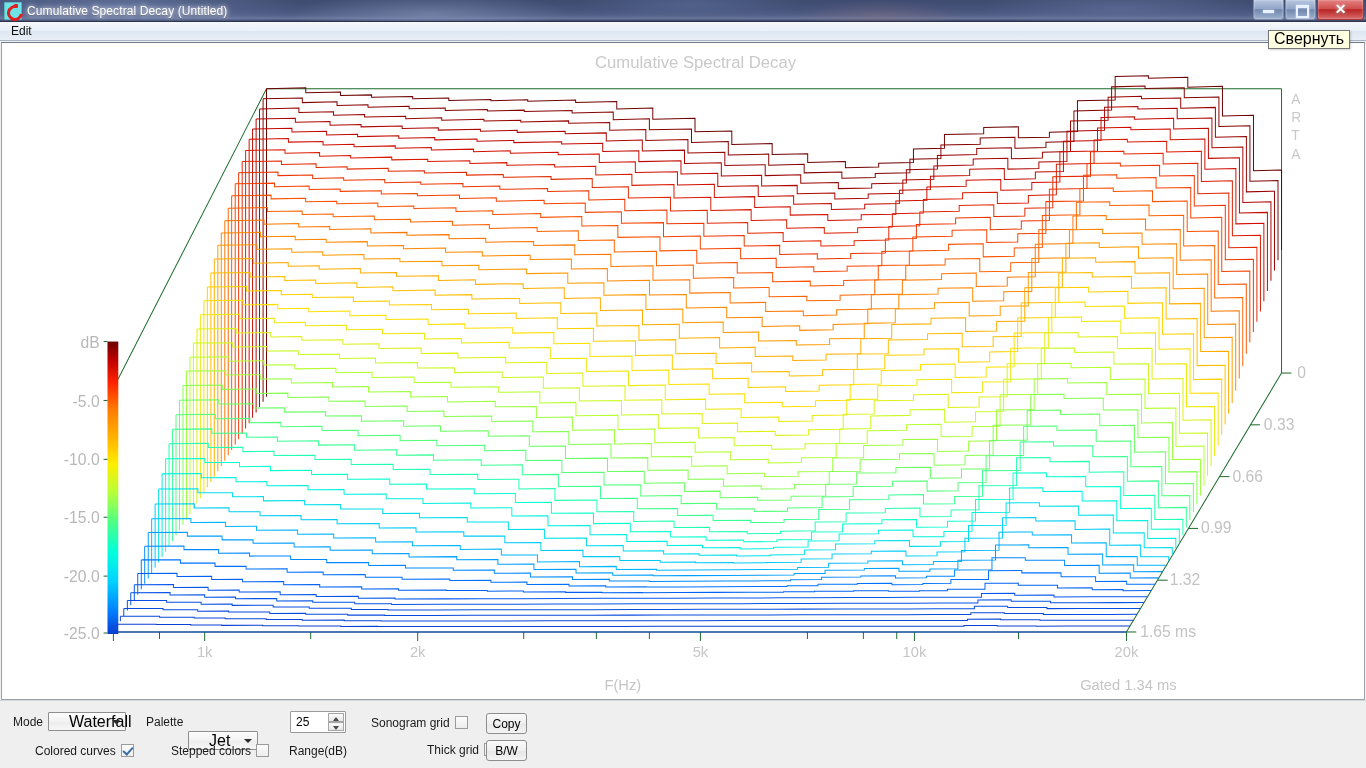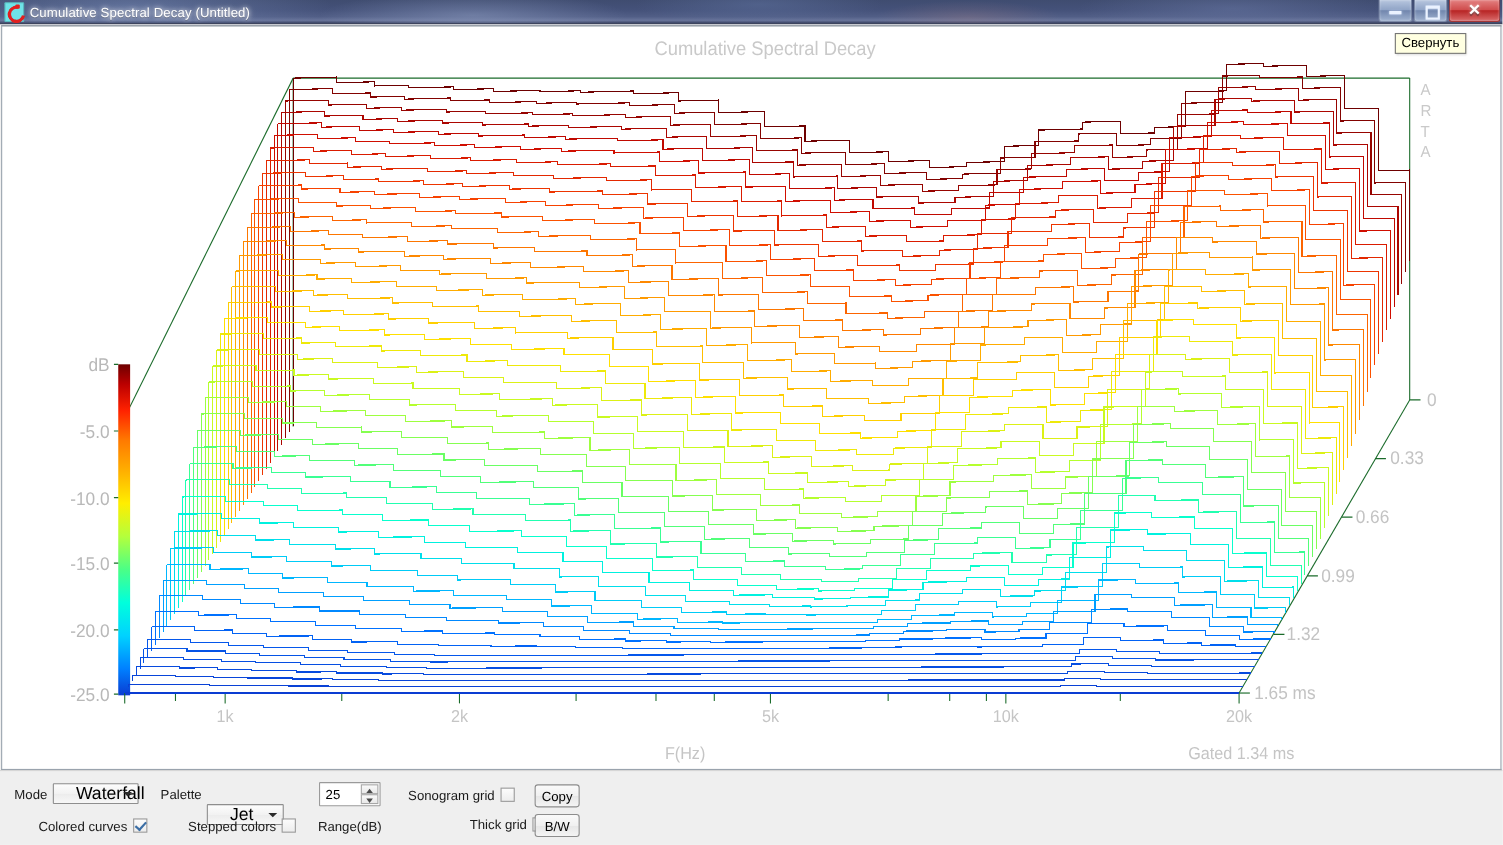--- a/index.html
+++ b/index.html
@@ -75,21 +75,21 @@
   .winbtn.close .x{
     position:absolute;left:0;right:0;top:1px;text-align:center;
     font-size:14px;font-weight:bold;color:#fff;
     text-shadow:0 0 3px rgba(255,255,255,.7),0 1px 1px rgba(0,0,0,.45);
     font-family:"Liberation Sans", sans-serif;
   }
   
   #tooltip{
     position:absolute;left:1268px;top:30px;
     background:#ffffe1;border:1px solid #767676;
-    font-size:12px;color:#000;padding:1px 5px 2px 5px;
+    font-size:16px;color:#000;padding:1px 5px 2px 5px;
     white-space:nowrap;line-height:14px;z-index:40;
     box-shadow:1px 1px 2px rgba(0,0,0,.18);
   }
   
   #menubar{
     height:18px;flex:0 0 18px;
     background:linear-gradient(180deg,#f5f8fc 0%,#eaf0f8 48%,#dde6f2 52%,#e9eff7 100%);
     border-bottom:1px solid #a8b4c6;
     display:flex;align-items:center;padding-left:5px;
   }
@@ -184,20 +184,23 @@
     <div class="winbtns">
       <div class="winbtn min"></div>
       <div class="winbtn max"></div>
       <div class="winbtn close">
         <span class="x">✕</span>
       </div>
     </div>
   </div>
   <div id="tooltip">Свернуть</div>
 
+  <div id="menubar">
+    <div class="mi">Edit</div>
+  </div>
 
   <div id="plotwrap">
     <svg id="plotsvg" viewBox="0 0 1362 646" preserveAspectRatio="none">
       <defs>
         <linearGradient id="cbgrad" x1="0" y1="0" x2="0" y2="1">
           <stop offset="0.00" stop-color="#6e0000"></stop>
           <stop offset="0.06" stop-color="#bb0000"></stop>
           <stop offset="0.14" stop-color="#ff2200"></stop>
           <stop offset="0.23" stop-color="#ff7a00"></stop>
           <stop offset="0.33" stop-color="#ffb400"></stop>

